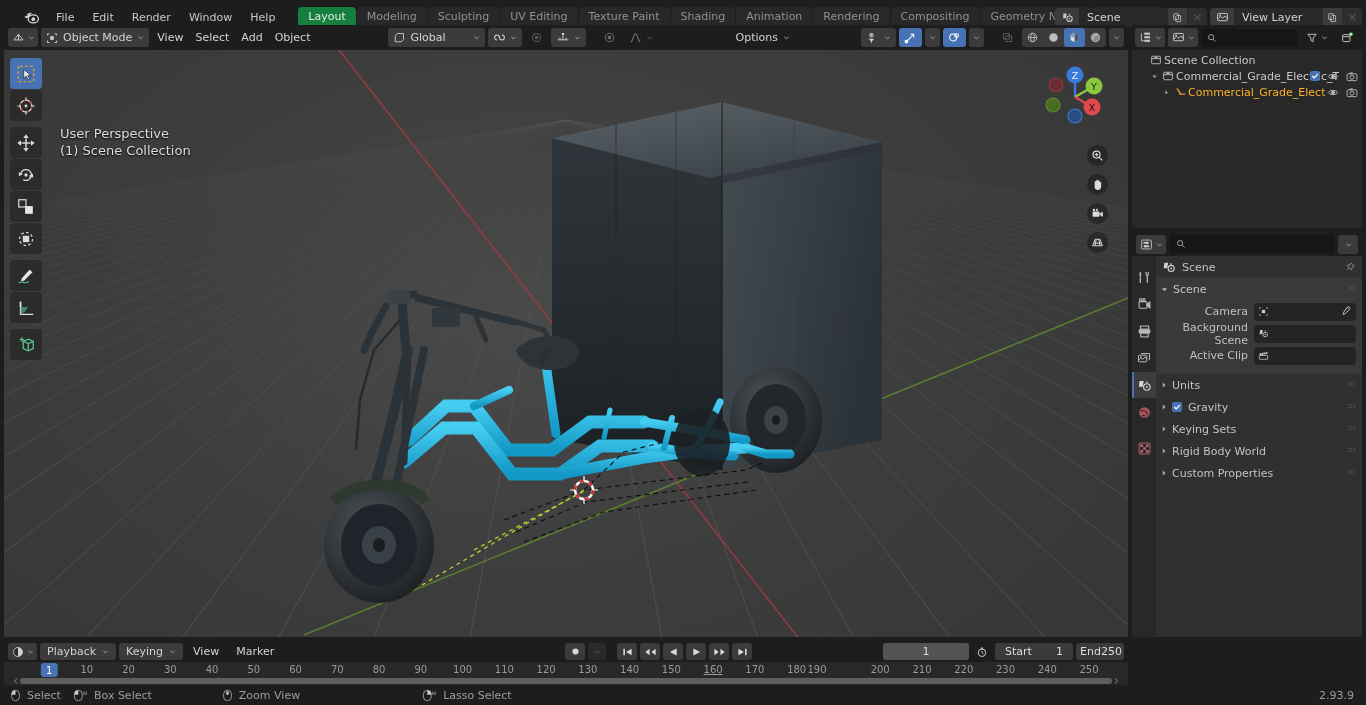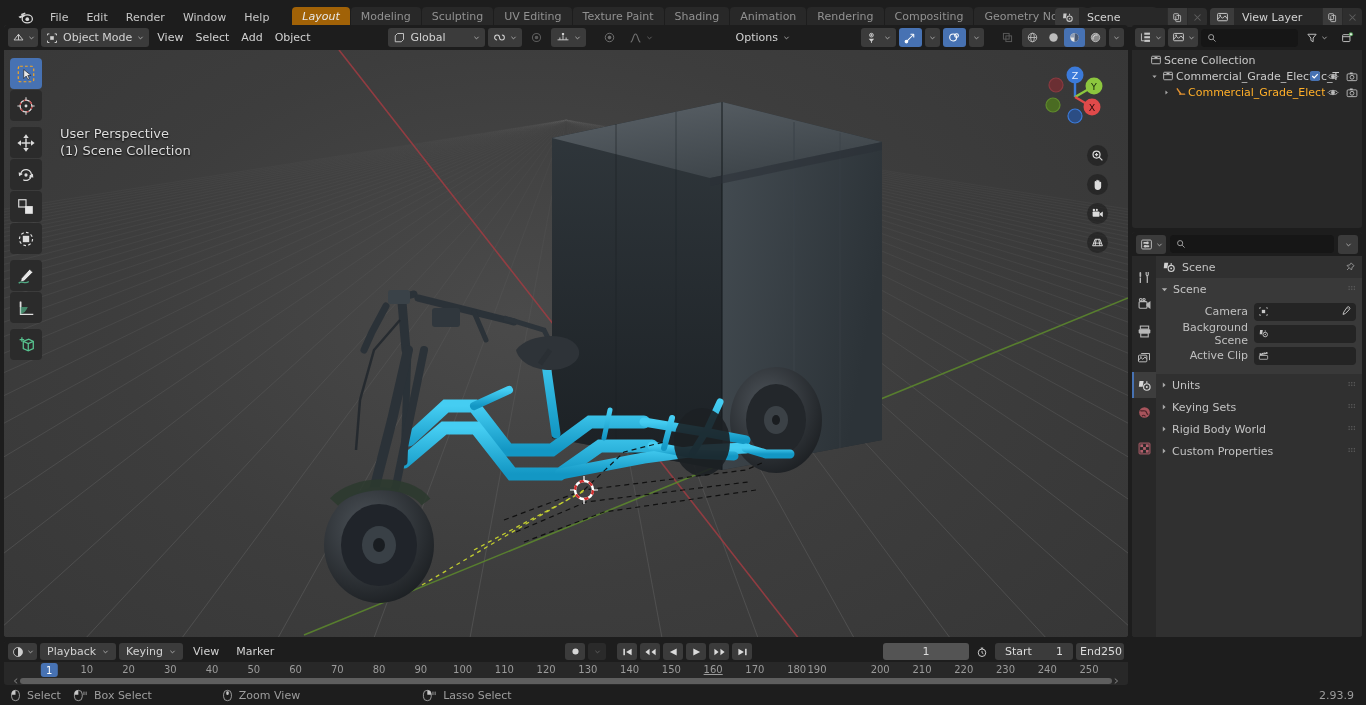--- a/index.html
+++ b/index.html
@@ -8,31 +8,31 @@
     background:#1d1d1d;
     font-family:"DejaVu Sans", sans-serif;
     font-size:11px; color:#c3c3c3;
     -webkit-font-smoothing:antialiased;
   }
   #app{ position:relative; width:1366px; height:705px; }
 
   
   .topbar{
     position:absolute; left:0; top:5px; width:1366px; height:24px;
-    background:#1d1d1d; display:flex; align-items:center; padding-left:15px;
+    background:#1d1d1d; display:flex; align-items:center; padding-left:21px;
   }
   .blender-logo{ width:20px; height:20px; display:flex; align-items:center; justify-content:center; margin-right:6px;}
   .menu-item{ padding:3px 9px; color:#c8c8c8; font-size:11px; border-radius:3px; cursor:default;}
   .wtabs{ display:flex; align-items:center; margin-left:14px; height:24px;}
   .wtab{
     padding:4px 10px 5px 10px; font-size:11px; color:#919191;
     background:#282828; border-radius:4px 4px 0 0; margin-right:1px; height:20px;
     display:flex; align-items:center; cursor:default;
   }
-  .wtab.active{ background:#a16207; color:#e8e8e8;font-style:italic; }
+  .wtab.active{ background:#15803d; color:#e8e8e8; }
   .wtab.plus{ background:transparent; color:#9a9a9a; padding:4px 7px; }
   .topbar-right{ position:absolute; right:4px; top:2px; display:flex; align-items:center; gap:3px; height:20px;}
   .idblock{
     display:flex; align-items:center; height:19px; background:#282828; border-radius:4px; overflow:hidden;
   }
   .idblock .ic{ width:24px; height:19px; background:#3b3b3b; display:flex; align-items:center; justify-content:center; gap:1px;}
   .idblock .nm{ min-width:88px; padding:0 8px; font-size:11px; color:#d2d2d2; line-height:19px; }
   .idblock .btn{ width:20px; height:19px; background:#3b3b3b; display:flex;align-items:center;justify-content:center; border-left:1px solid #2b2b2b;}
   .idblock .btn.dim{ opacity:.35; }
 
@@ -1165,20 +1165,41 @@
                   <circle cx="1.5" cy="5" r="1"></circle>
                   <circle cx="5" cy="5" r="1"></circle>
                   <circle cx="8.5" cy="5" r="1"></circle>
                 </g>
               </svg>
             </div>
             <div class="pr-panel-hdr closed">
               <svg width="8" height="8" viewBox="0 0 10 10">
                 <path d="M3.5 2 L7 5 L3.5 8" fill="#a8a8a8"></path>
               </svg>
+              <span class="ckbox" style="margin-right:2px">
+                <svg width="8" height="8" viewBox="0 0 10 10">
+                  <path d="M1.6 5 L4 7.4 L8.4 2.6" fill="none" stroke="#fff" stroke-width="1.6"></path>
+                </svg>
+              </span>
+              <span>Gravity</span>
+              <svg class="grip" viewBox="0 0 12 8">
+                <g fill="#5c5c5c">
+                  <circle cx="1.5" cy="1.5" r="1"></circle>
+                  <circle cx="5" cy="1.5" r="1"></circle>
+                  <circle cx="8.5" cy="1.5" r="1"></circle>
+                  <circle cx="1.5" cy="5" r="1"></circle>
+                  <circle cx="5" cy="5" r="1"></circle>
+                  <circle cx="8.5" cy="5" r="1"></circle>
+                </g>
+              </svg>
+            </div>
+            <div class="pr-panel-hdr closed">
+              <svg width="8" height="8" viewBox="0 0 10 10">
+                <path d="M3.5 2 L7 5 L3.5 8" fill="#a8a8a8"></path>
+              </svg>
               <span>Keying Sets</span>
               <svg class="grip" viewBox="0 0 12 8">
                 <g fill="#5c5c5c">
                   <circle cx="1.5" cy="1.5" r="1"></circle>
                   <circle cx="5" cy="1.5" r="1"></circle>
                   <circle cx="8.5" cy="1.5" r="1"></circle>
                   <circle cx="1.5" cy="5" r="1"></circle>
                   <circle cx="5" cy="5" r="1"></circle>
                   <circle cx="8.5" cy="5" r="1"></circle>
                 </g>

